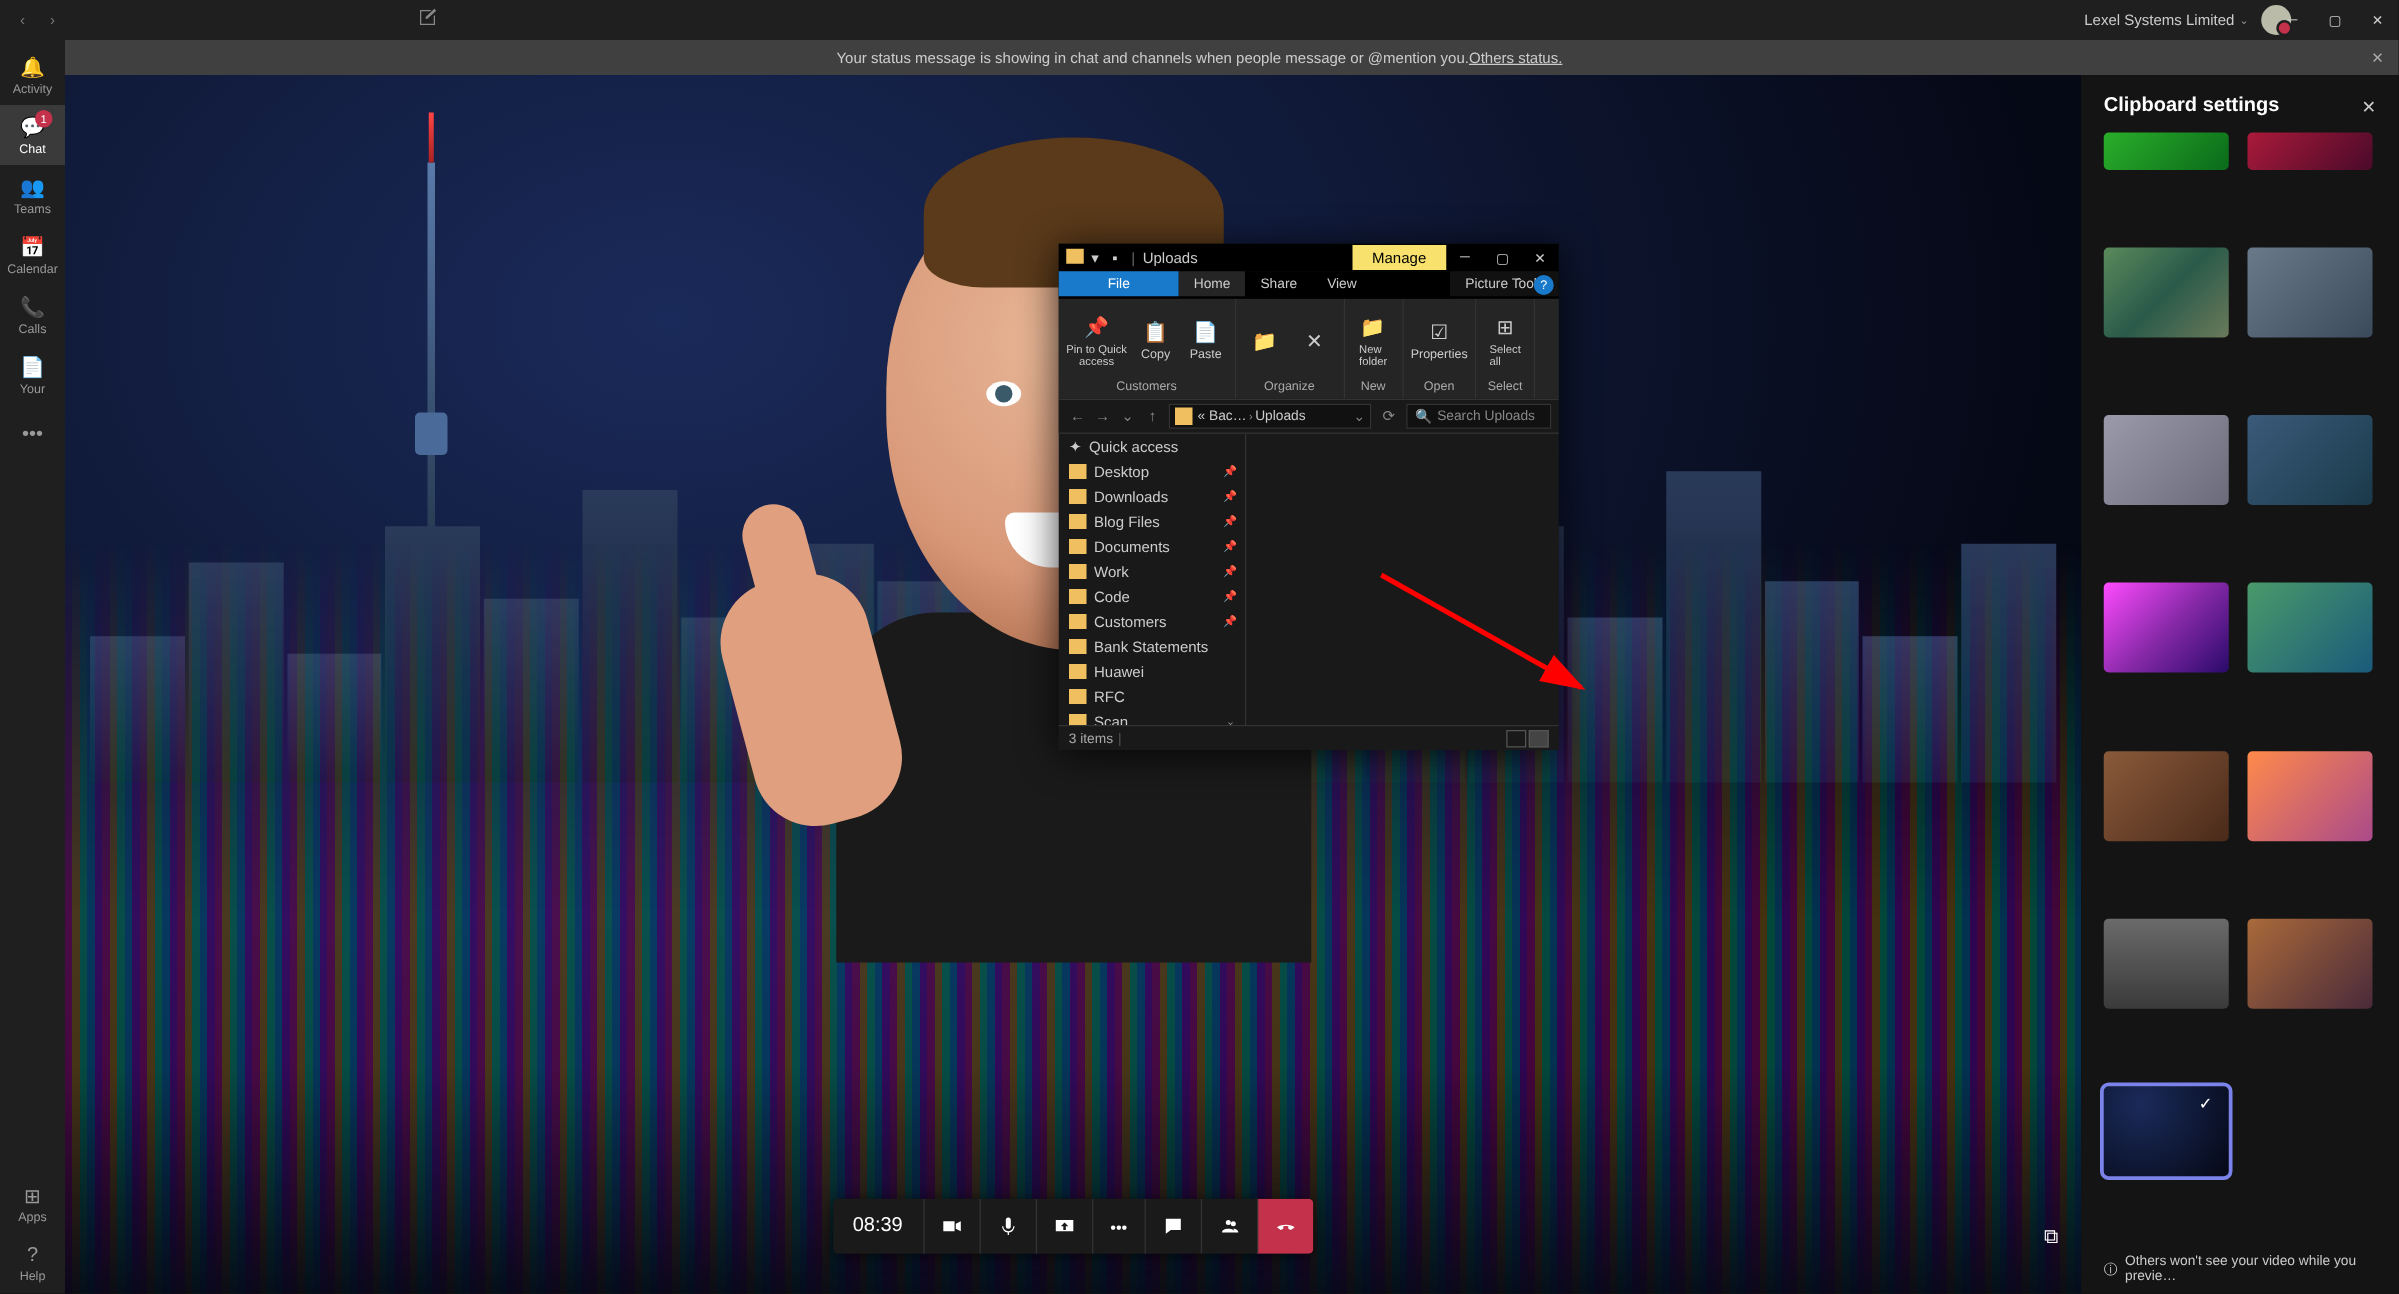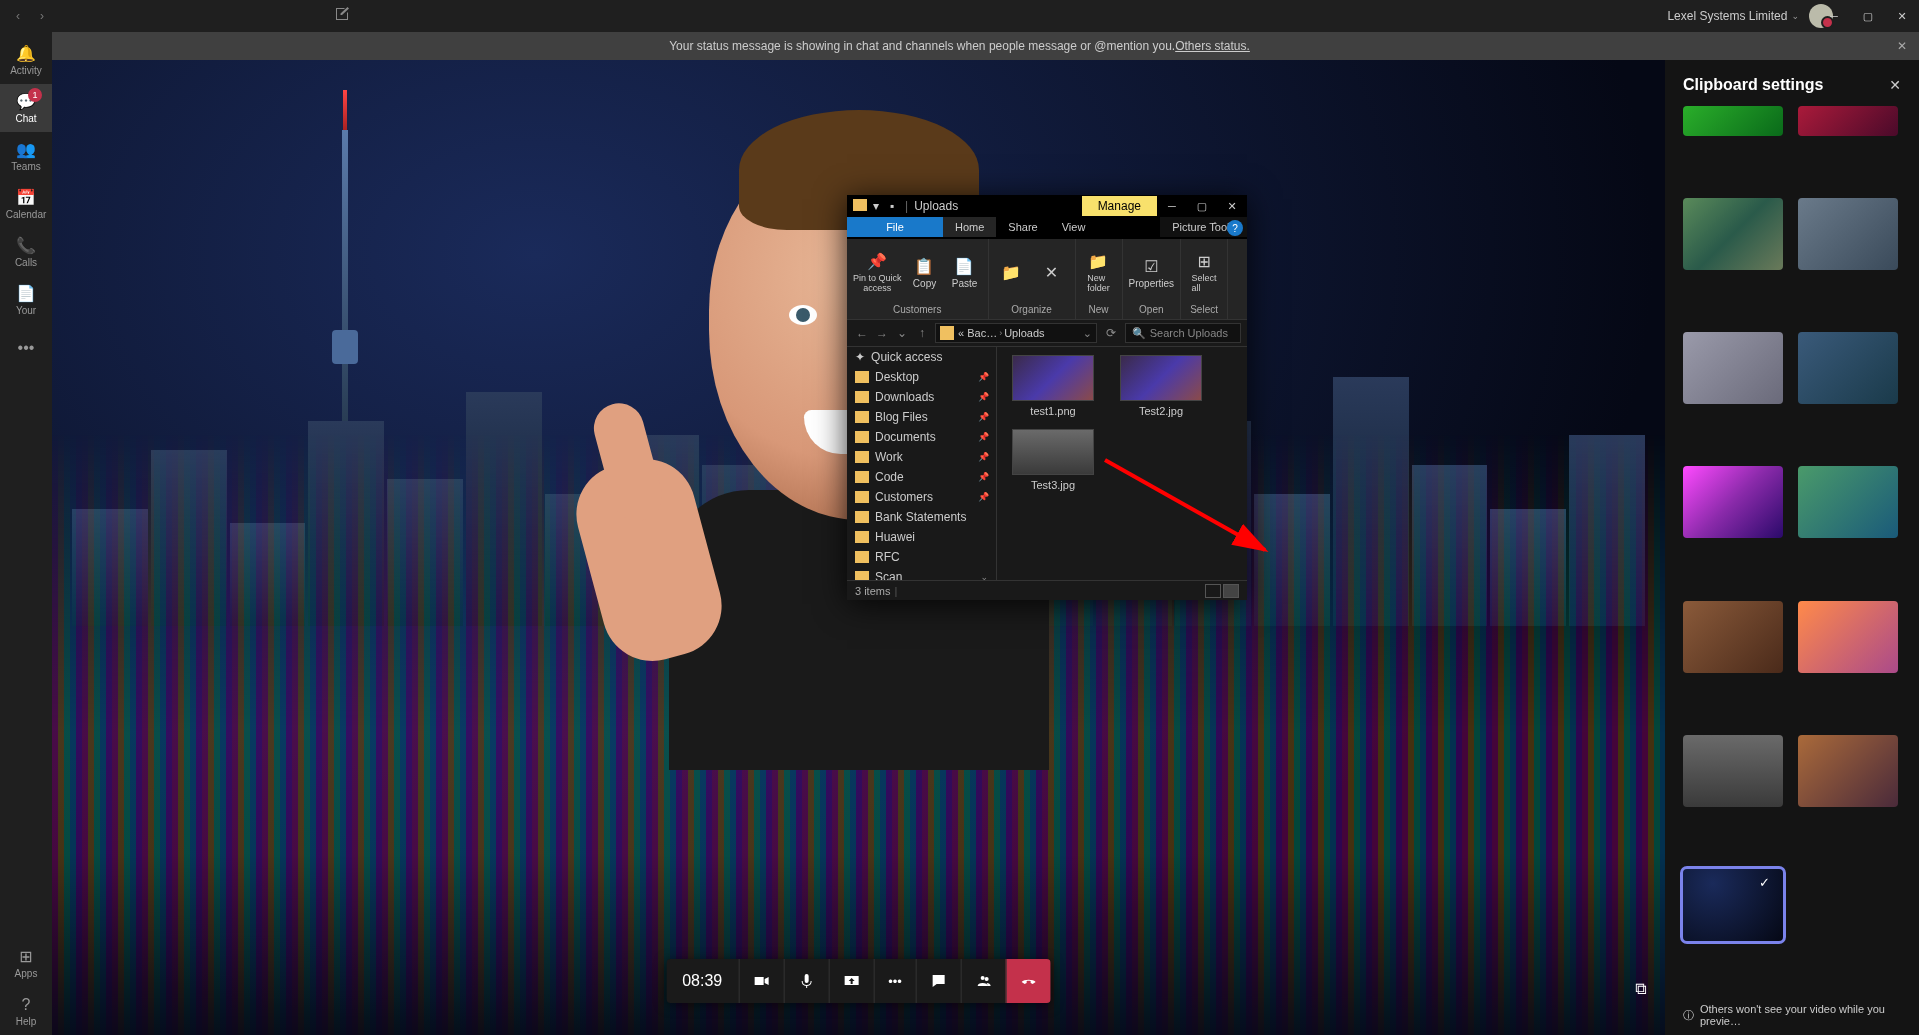--- a/index.html
+++ b/index.html
@@ -434,34 +434,20 @@
             <div class="fic"></div>
             <span>RFC</span>
           </div>
           <div class="node">
             <div class="fic"></div>
             <span>Scan</span>
             <span class="exp">⌄</span>
           </div>
         </div>
     </div>
-    <div class="exp-files" id="file-list">
-        <div class="file">
-          <div class="th "></div>
-          <span>test1.png</span>
-        </div>
-        <div class="file">
-          <div class="th "></div>
-          <span>Test2.jpg</span>
-        </div>
-        <div class="file">
-          <div class="th room"></div>
-          <span>Test3.jpg</span>
-        </div>
-      </div>
   </div>
   <div class="exp-status">
     <span>3 items</span>
     <span style="margin-left:4px;color:#555">|</span>
     <div class="views">
       <div></div>
       <div style="background:#444"></div>
     </div>
   </div>
 </div>

